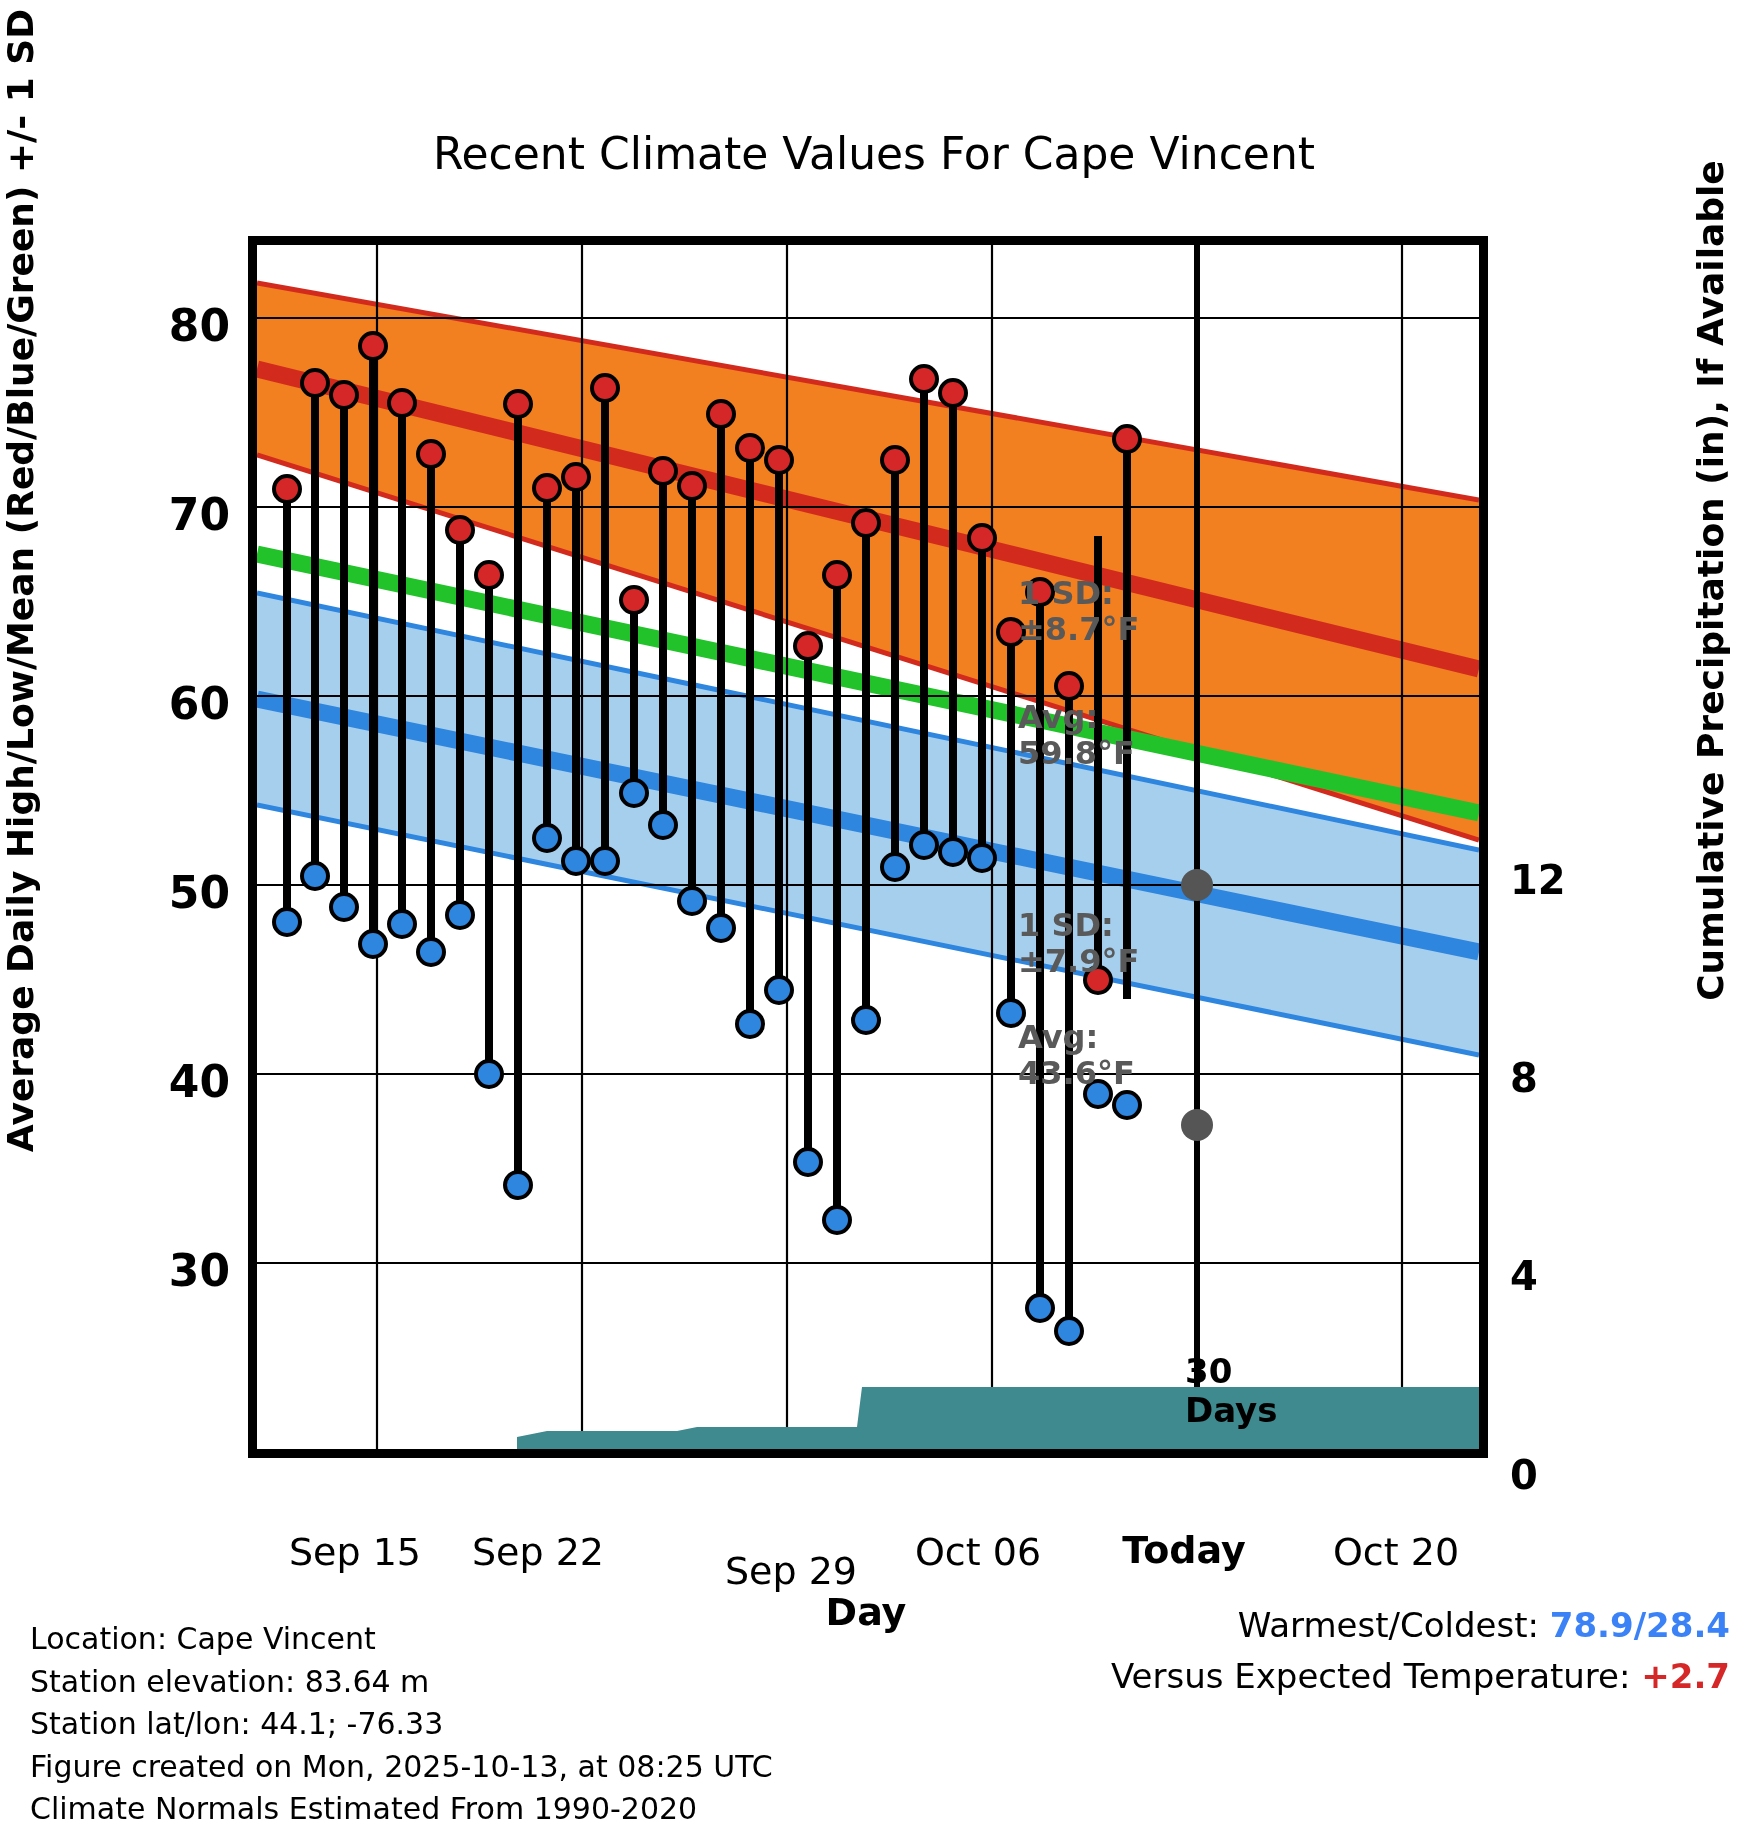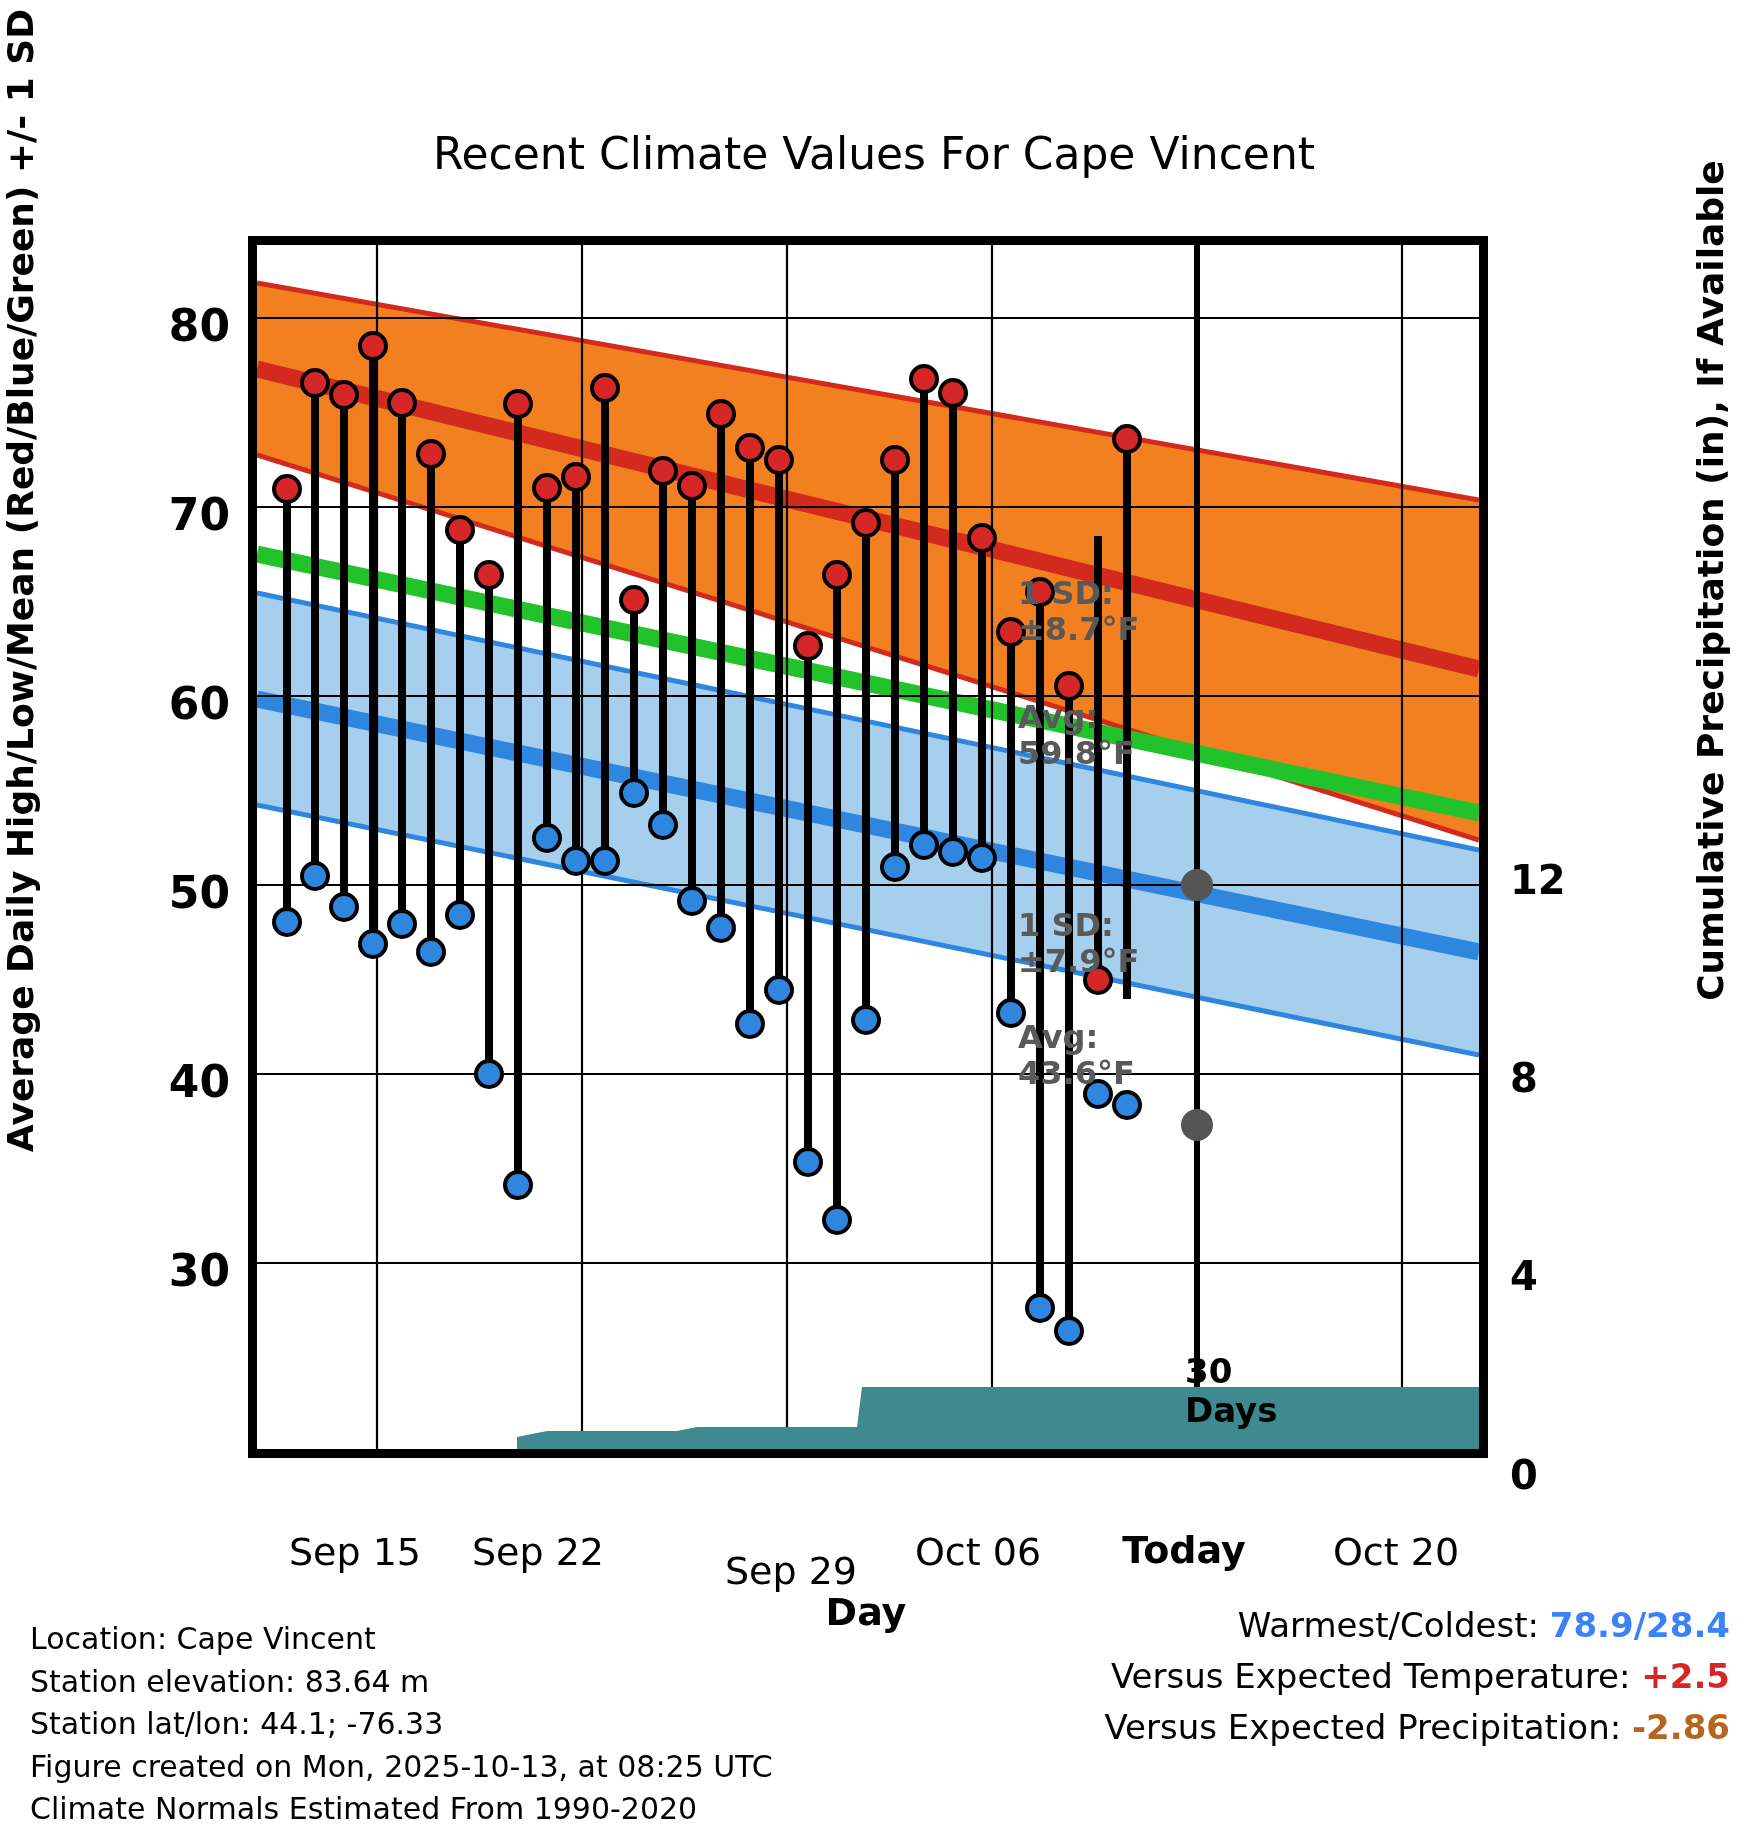--- a/index.html
+++ b/index.html
@@ -246,19 +246,15 @@
   <div>Climate Normals Estimated From 1990-2020</div>
 </div>
 
 <div id="footer-right">
   <div class="row">
     <span>Warmest/Coldest:</span>
     <span class="v v-warm">78.9/28.4</span>
   </div>
   <div class="row">
     <span>Versus Expected Temperature:</span>
-    <span class="v v-temp">+2.5</span>
+    <span class="v v-temp">+2.7</span>
   </div>
-  <div class="row">
-    <span>Versus Expected Precipitation:</span>
-    <span class="v v-prec">-2.86</span>
-  </div>
 </div>
 
 </body></html>

